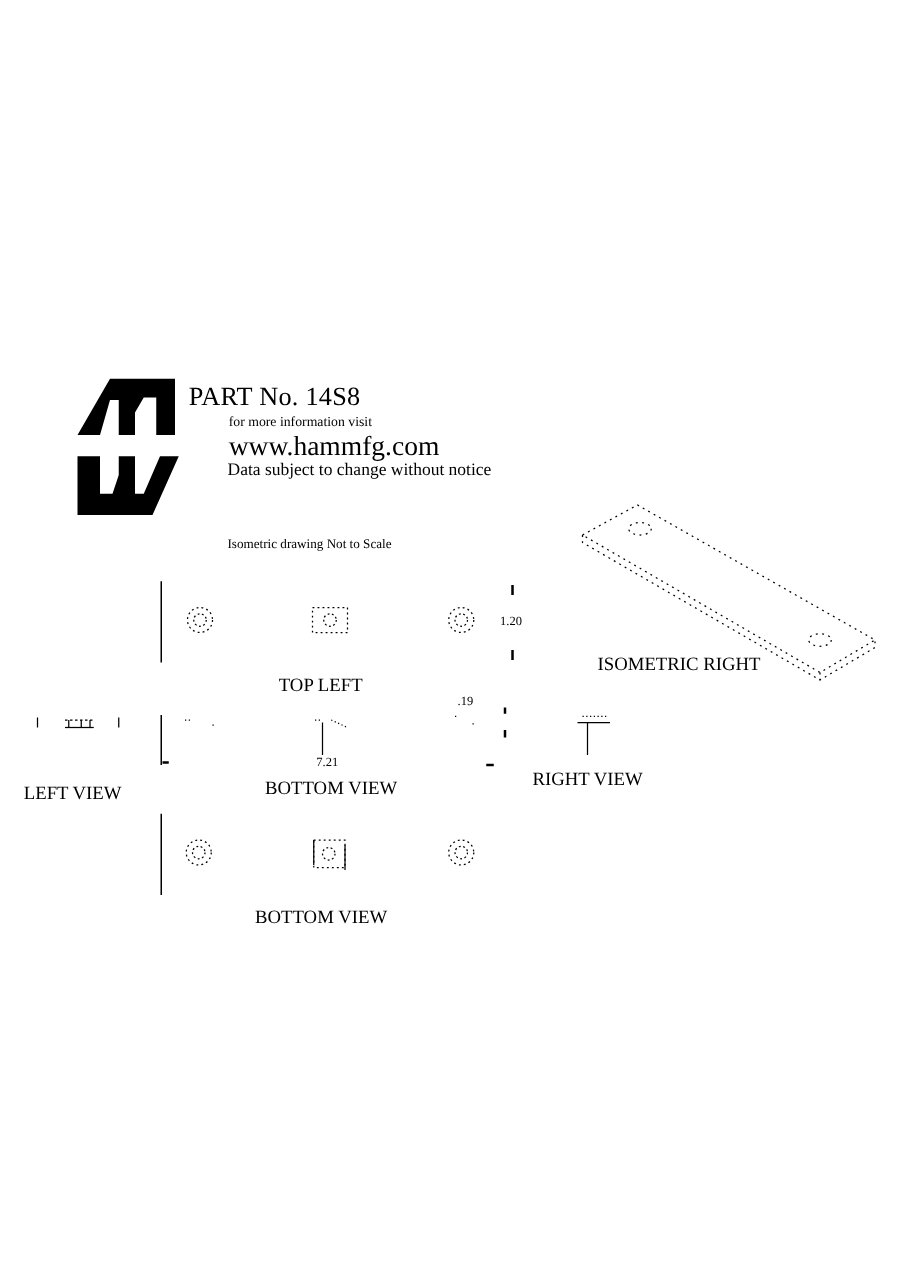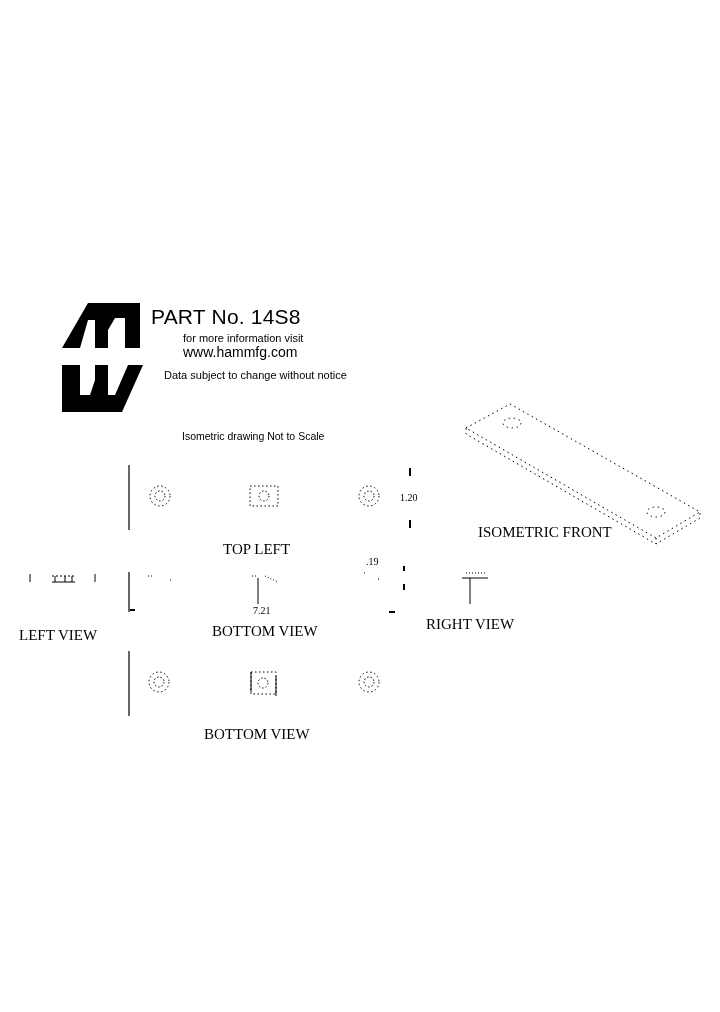--- a/index.html
+++ b/index.html
@@ -1,23 +1,23 @@
 <!DOCTYPE html>
 <html><head>
   <meta charset="utf-8">
   <style>
     html, body { margin: 0; padding: 0; background: #ffffff; }
     body { width: 720px; height: 1012px; position: relative; overflow: hidden; color: #000; }
     .abs { position: absolute; }
-    .sans { font-family: Liberation Sans, sans-serif; }
+    .sans { font-family: Liberation Serif, serif; }
     .serif { font-family: "Liberation Serif", serif; }
     .part-no { left: 151px; top: 305px; font-size: 21px; letter-spacing: 0.2px; white-space: nowrap; }
     .info { left: 183px; top: 332px; font-size: 11px; white-space: nowrap; }
-    .url { left: 183px; top: 344px; font-size: 14px; white-space: nowrap; }
-    .notice { left: 164px; top: 369px; font-size: 11px; white-space: nowrap; }
+    .url { left: 183px; top: 344px; font-size: 22px; white-space: nowrap; }
+    .notice { left: 182px; top: 369px; font-size: 14px; white-space: nowrap; }
     .iso-note { left: 182px; top: 396px; font-size: 10.5px; white-space: nowrap; margin-top: 34px; }
     .view-label { font-size: 15px; white-space: nowrap; }
     .dim { font-size: 10px; white-space: nowrap; }
     svg { position: absolute; left: 0; top: 0; }
   </style>
 </head>
 <body>
 
 <svg width="720" height="1012" viewBox="0 0 720 1012">
 
@@ -96,17 +96,17 @@
 <div class="abs sans info">for more information visit</div>
 <div class="abs sans url">www.hammfg.com</div>
 <div class="abs sans notice">Data subject to change without notice</div>
 <div class="abs sans iso-note">Isometric drawing Not to Scale</div>
 
 <div class="abs serif view-label" style="left:223px; top:541px;">TOP LEFT</div>
 <div class="abs serif view-label" style="left:212px; top:623px;">BOTTOM VIEW</div>
 <div class="abs serif view-label" style="left:19px; top:616px;margin-top:11px;">LEFT VIEW</div>
 <div class="abs serif view-label" style="left:426px; top:616px;">RIGHT VIEW</div>
 <div class="abs serif view-label" style="left:204px; top:726px;">BOTTOM VIEW</div>
-<div class="abs serif view-label" style="left:478px; top:524px;">ISOMETRIC FRONT</div>
+<div class="abs serif view-label" style="left:478px; top:524px;">ISOMETRIC RIGHT</div>
 
 <div class="abs serif dim" style="left:400px; top:492px;">1.20</div>
 <div class="abs serif dim" style="left:366px; top:556px;">.19</div>
 <div class="abs serif dim" style="left:253px; top:605px;">7.21</div>
 
 </body></html>

